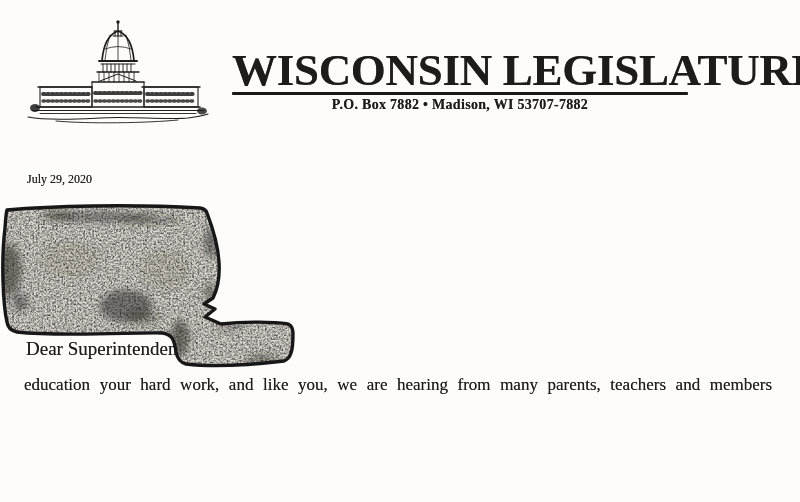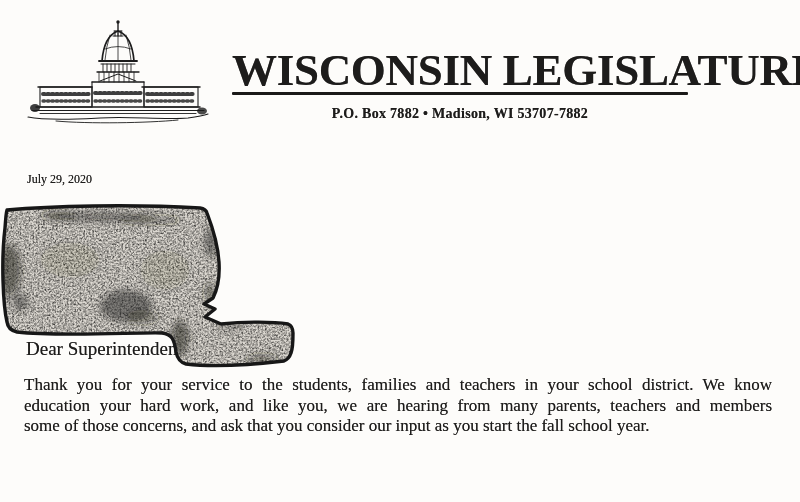--- a/index.html
+++ b/index.html
@@ -10,21 +10,21 @@
   }
   .scan-text{ text-shadow:0 0 .6px rgba(30,28,26,.65); }
   .logo{ position:absolute; left:26px; top:18px; width:184px; height:106px; }
   .org{
     position:absolute; left:232px; top:53px; width:456px;
     font-size:45px; font-weight:700; letter-spacing:-.3px;
     text-align:center; white-space:nowrap; line-height:34px;
   }
   .rule{ position:absolute; left:232px; top:92px; width:456px; height:3px; background:#1a1918; border-radius:1px; }
   .addr{
-    position:absolute; left:232px; top:106px; width:456px;
+    position:absolute; left:232px; top:97px; width:456px;
     font-size:14px; font-weight:700; letter-spacing:.3px; text-align:center;
   }
   .date{ position:absolute; left:27px; top:172px; font-size:12px; }
   .salutation{ position:absolute; left:26px; top:338px; font-size:19px; z-index:1; }
   .redaction{ position:absolute; left:0; top:200px; width:300px; height:175px; z-index:2; }
   .body{
     position:absolute; left:24px; top:375px; width:748px;
     font-size:17px; line-height:20.5px;
   }
   .bline{
@@ -116,18 +116,16 @@
         <ellipse cx="262" cy="159" rx="16" ry="5" opacity=".4"></ellipse>
         <ellipse cx="230" cy="127" rx="14" ry="4" opacity=".25"></ellipse>
         <ellipse cx="70" cy="60" rx="30" ry="18" opacity=".1"></ellipse>
         <ellipse cx="165" cy="70" rx="25" ry="20" opacity=".1"></ellipse>
       </g>
     </g>
     <path d="M7,10 C50,6 130,4 200,8 Q206,9 207,13 C212,26 218,46 219,62 C220,78 217,90 213,98 L204,104 L215,109 L205,117 L221,124 C240,122 270,121 288,124 Q293,126 293,133 C293,140 293,148 291,153 Q289,159 284,161 C250,165 210,167 186,164 Q178,162 176,152 Q175,143 172,138 Q169,134 162,133 C140,132 60,137 17,132 Q8,130 7,122 C3,105 1,60 5,28 Q6,13 7,10 Z" fill="none" stroke="#171717" stroke-width="3.4" stroke-linejoin="round"></path>
   </svg>
 
   <div class="body scan-text">
-    <div class="bline">Thank you for your service to the students, families and teachers in your school district. We know</div>
     <div class="bline">education your hard work, and like you, we are hearing from many parents, teachers and members</div>
-    <div class="bline last">some of those concerns, and ask that you consider our input as you start the fall school year.</div>
   </div>
 
 </div>
 
 </body></html>

